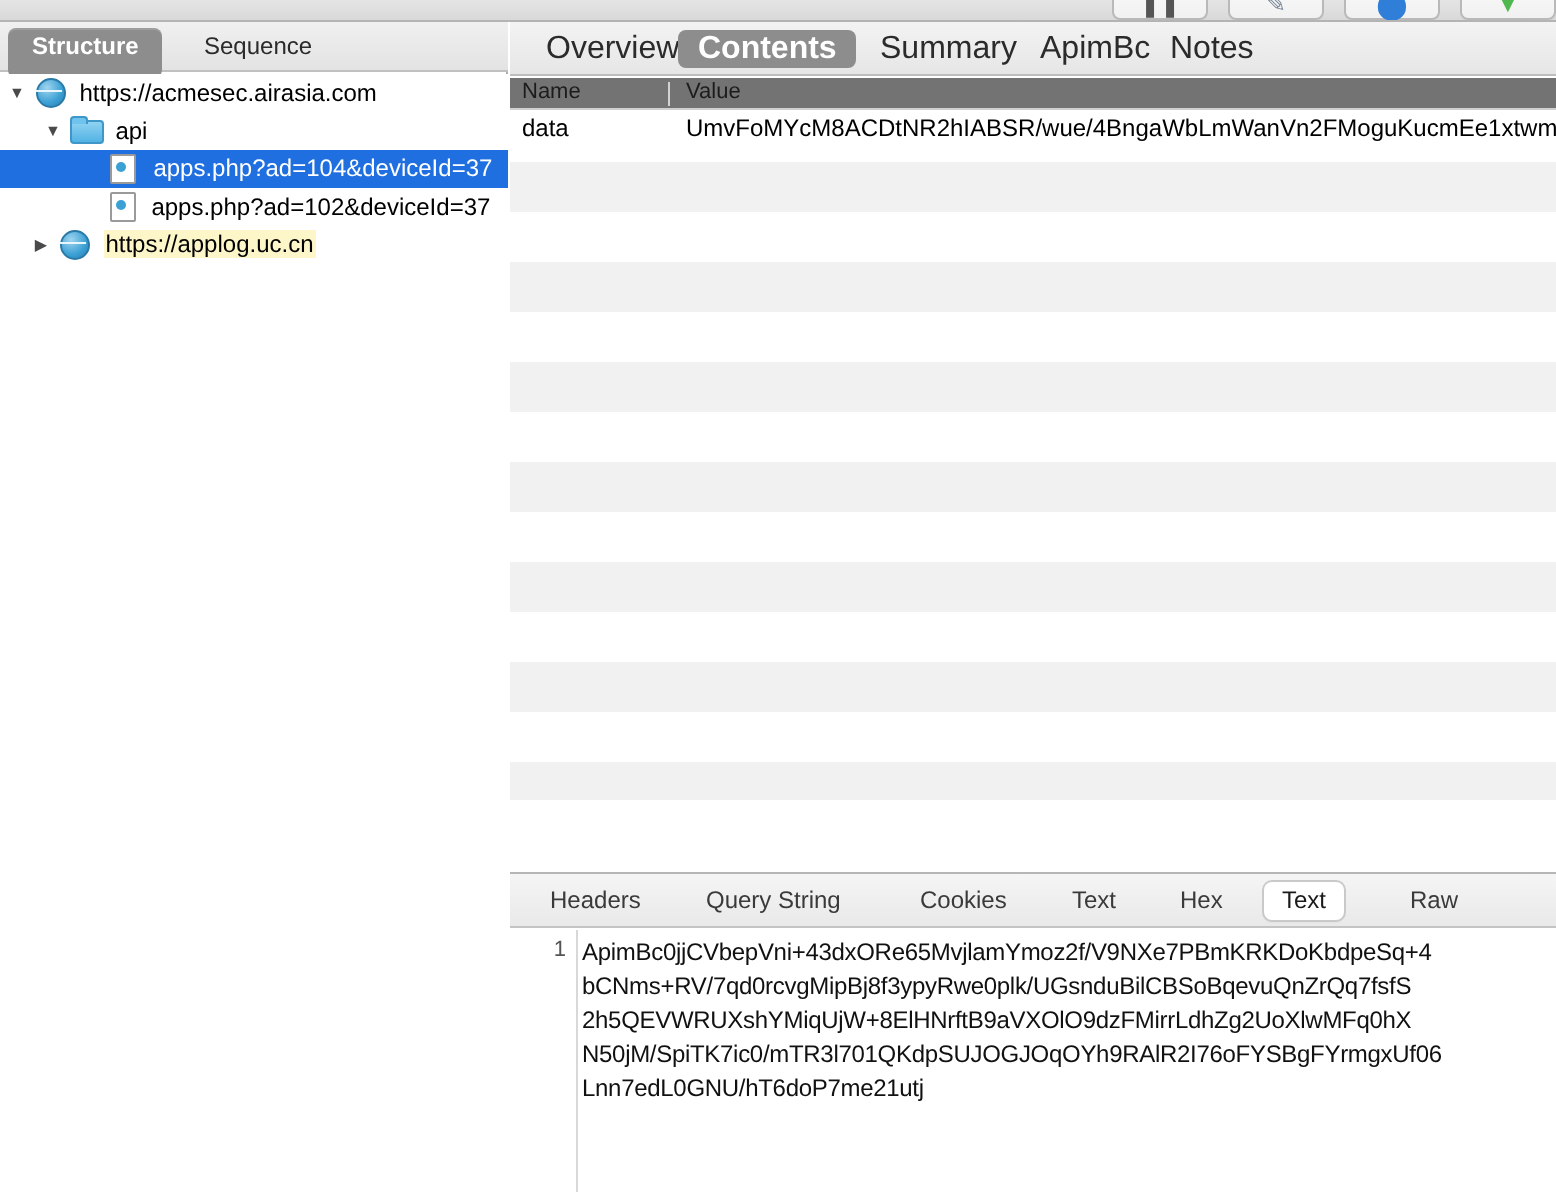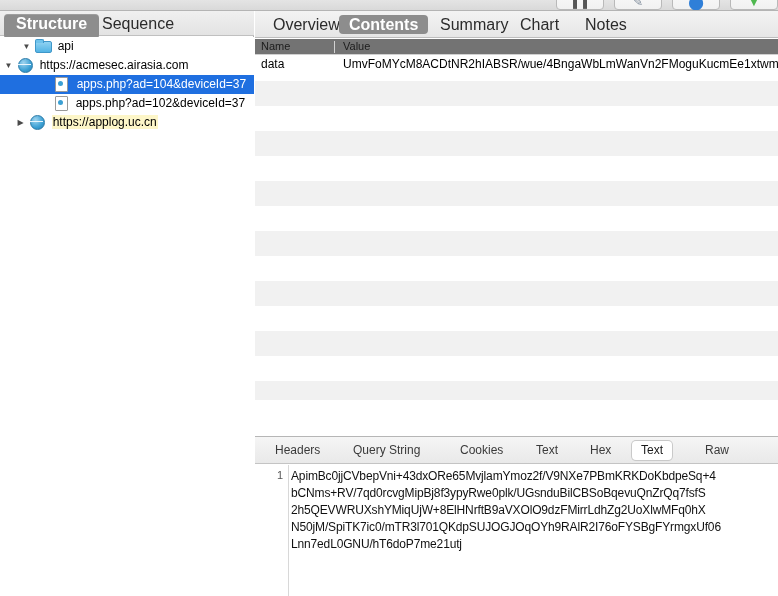--- a/index.html
+++ b/index.html
@@ -33,21 +33,21 @@
     position:absolute; left:0; top:11px; width:254px; height:585px;
     background:#ffffff; border-right:1px solid #b0b0b0;
   }
   .seg-bar{
     position:absolute; left:0; top:0; width:254px; height:25px;
     background:linear-gradient(to bottom,#f0f0f0 0%,#e3e3e3 100%);
     border-bottom:1px solid #c0c0c0;
   }
   .seg{
     position:absolute; top:3px; height:25px; line-height:19px;
-    font-size:16px; color:#2b2b2b; padding:0 12px; border-radius:4px;
+    font-size:12px; color:#2b2b2b; padding:0 12px; border-radius:4px;
     white-space:nowrap;
   }
   .seg.sel{ background:#8d8d8d; color:#ffffff; font-weight:bold;
             box-shadow:inset 0 1px 0 rgba(255,255,255,.15); }
 
   .tree{ position:absolute; left:0; top:26px; width:254px; bottom:0;
          overflow:hidden; background:#fff; }
   .row{ position:relative; height:19px; line-height:19px; white-space:nowrap;
         font-size:12px; color:#000; }
   .row.sel{ background:#1f6fe0; color:#ffffff; }
@@ -176,32 +176,32 @@
 
   <div class="left-pane">
 
     <div class="seg-bar">
       <div class="seg sel" style="left:4px">Structure</div>
       <div class="seg" style="left:90px">Sequence</div>
     </div>
 
     <div class="tree">
 
+      <div class="row" style="padding-left:3px">
+        <span class="tw">▼</span>
+        <span class="ico ico-globe"></span>
+        <span class="lbl">https://acmesec.airasia.com</span>
+      </div>
+
       <div class="row" style="padding-left:21px">
         <span class="tw">▼</span>
         <span class="ico ico-folder"></span>
         <span class="lbl">api</span>
       </div>
 
-      <div class="row" style="padding-left:3px">
-        <span class="tw">▼</span>
-        <span class="ico ico-globe"></span>
-        <span class="lbl">https://acmesec.airasia.com</span>
-      </div>
-
       <div class="row sel" style="padding-left:39px">
         <span class="tw"></span>
         <span class="ico ico-file"></span>
         <span class="lbl hl">apps.php?ad=104&amp;deviceId=37</span>
       </div>
 
       <div class="row" style="padding-left:39px">
         <span class="tw"></span>
         <span class="ico ico-file"></span>
         <span class="lbl">apps.php?ad=102&amp;deviceId=37</span>
@@ -215,21 +215,21 @@
 
     </div>
   </div>
 
   <div class="right">
 
     <div class="tabbar">
       <div class="tab" style="left:8px">Overview</div>
       <div class="tab sel" style="left:84px">Contents</div>
       <div class="tab" style="left:175px">Summary</div>
-      <div class="tab" style="left:255px">Chart</div>
+      <div class="tab" style="left:255px">ApimBc</div>
       <div class="tab" style="left:320px">Notes</div>
     </div>
 
     <div class="hdrrow">
       <span class="hdr-name">Name</span>
       <span class="hdr-div"></span>
       <span class="hdr-val">Value</span>
     </div>
 
     <div class="grid">

